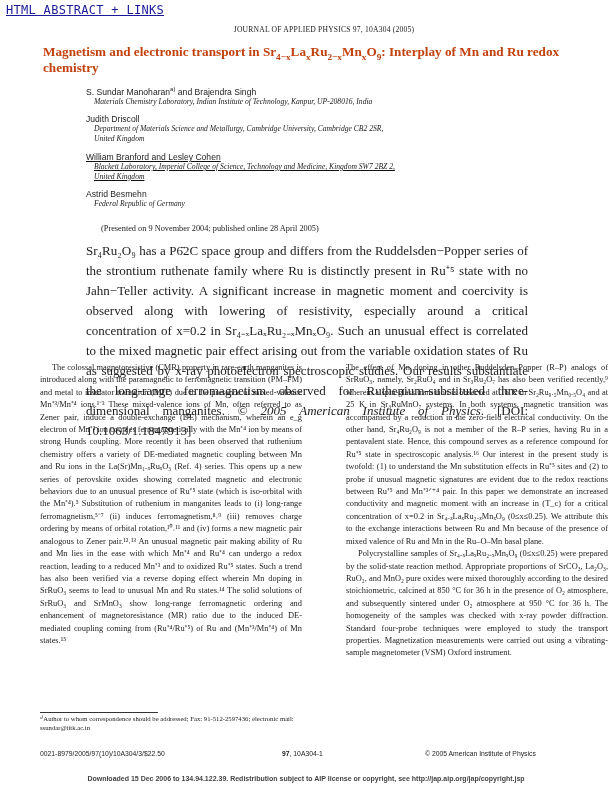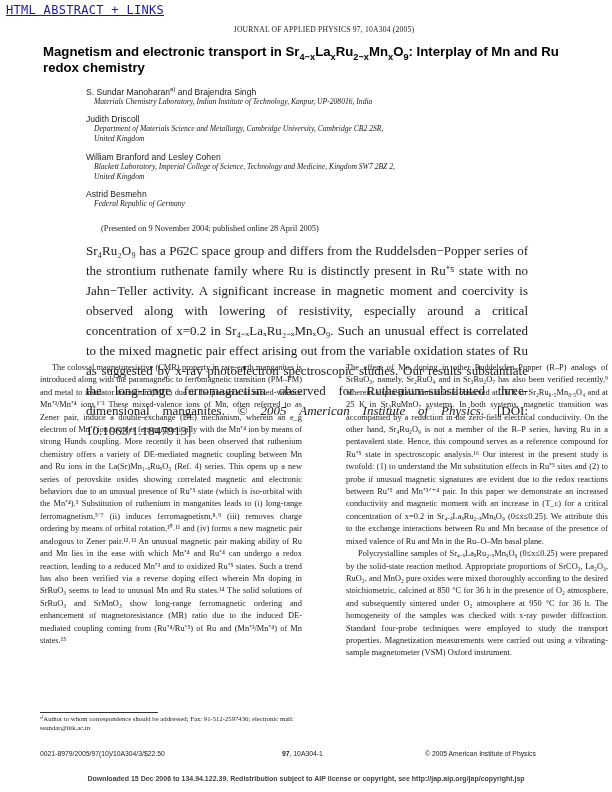--- a/index.html
+++ b/index.html
@@ -1,20 +1,20 @@
 <!DOCTYPE html>
 <html><head>
 <meta charset="utf-8">
 <style>
   html, body { margin:0; padding:0; background:#fff; }
   body { width:612px; height:792px; position:relative; overflow:hidden; color:#111; font-family:"Liberation Serif", serif; }
   .abs { position:absolute; }
   .toplink { left:6px; top:3px; font-family:"DejaVu Sans Mono", monospace; font-size:12px; color:#1a1a9a; text-decoration:underline; letter-spacing:0.3px; }
   .journal { left:0; width:612px; top:25px; text-align:center; font-size:7.6px; letter-spacing:0.2px; color:#222;margin-left:18px; }
-  .title { left:43px; top:44px; width:530px; font-family:Liberation Sans, sans-serif; font-weight:bold; font-size:13.2px; line-height:15.5px; color:#000000; }
+  .title { left:43px; top:44px; width:530px; font-family:Liberation Serif, serif; font-weight:bold; font-size:13.2px; line-height:15.5px; color:#c2410c; }
   sub, sup { font-size:70%; line-height:0; }
   .author { font-family:"Liberation Sans", sans-serif; font-size:8.6px; color:#222; }
   .affil { font-style:italic; font-size:7.6px; line-height:9.6px; color:#222;margin-left:8px; }
   .block { left:86px; width:440px; }
   .abstract { left:86px; top:241px; width:442px; font-size:13px; line-height:20px; text-align:justify; color:#222; }
   .col { font-size:8.4px; line-height:12.4px; text-align:justify; color:#222; width:262px; }
   .col p { margin:0; text-indent:12px; }
   .col p.noind { text-indent:0; }
   .fnrule { left:40px; top:712px; width:118px; border-top:0.8px solid #333; }
   .fn { left:40px; top:715px; width:262px; font-size:6.7px; line-height:8.6px; color:#222; }
@@ -34,21 +34,21 @@
   <div class="author"><span>S. Sundar Manoharan</span><sup>a)</sup><span> and Brajendra Singh</span></div>
   <div class="affil">Materials Chemistry Laboratory, Indian Institute of Technology, Kanpur, UP-208016, India</div>
 </div>
 
 <div class="abs block" style="top:114px;">
   <div class="author">Judith Driscoll</div>
   <div class="affil">Department of Materials Science and Metallurgy, Cambridge University, Cambridge CB2 2SR,</div>
   <div class="affil">United Kingdom</div>
 </div>
 
-<div class="abs block" style="top:152px;">
+<div class="abs block" style="top:152px;text-decoration:underline;">
   <div class="author">William Branford and Lesley Cohen</div>
   <div class="affil">Blackett Laboratory, Imperial College of Science, Technology and Medicine, Kingdom SW7 2BZ 2,</div>
   <div class="affil">United Kingdom</div>
 </div>
 
 <div class="abs block" style="top:189px;">
   <div class="author">Astrid Besmehn</div>
   <div class="affil">Federal Republic of Germany</div>
 </div>
 

